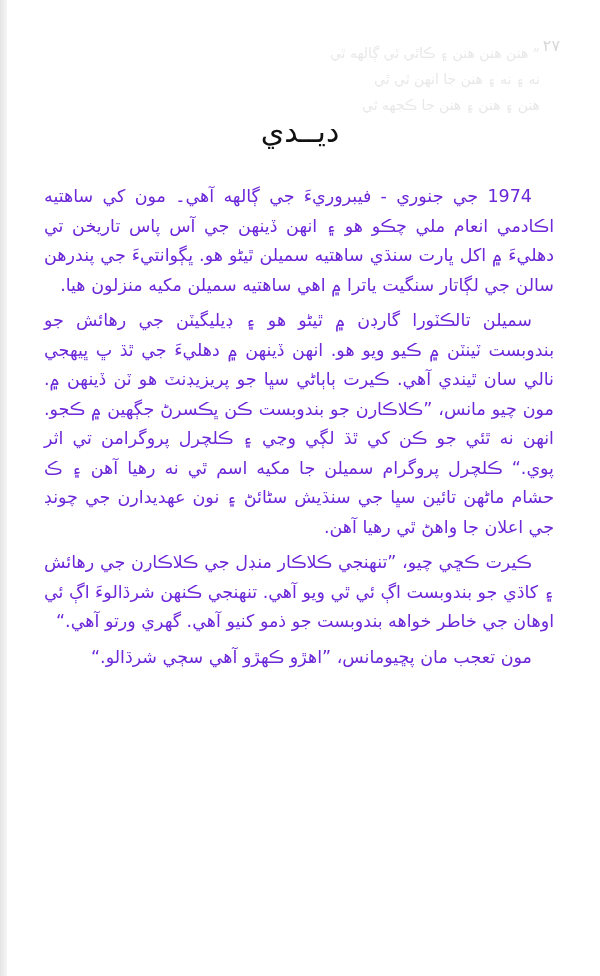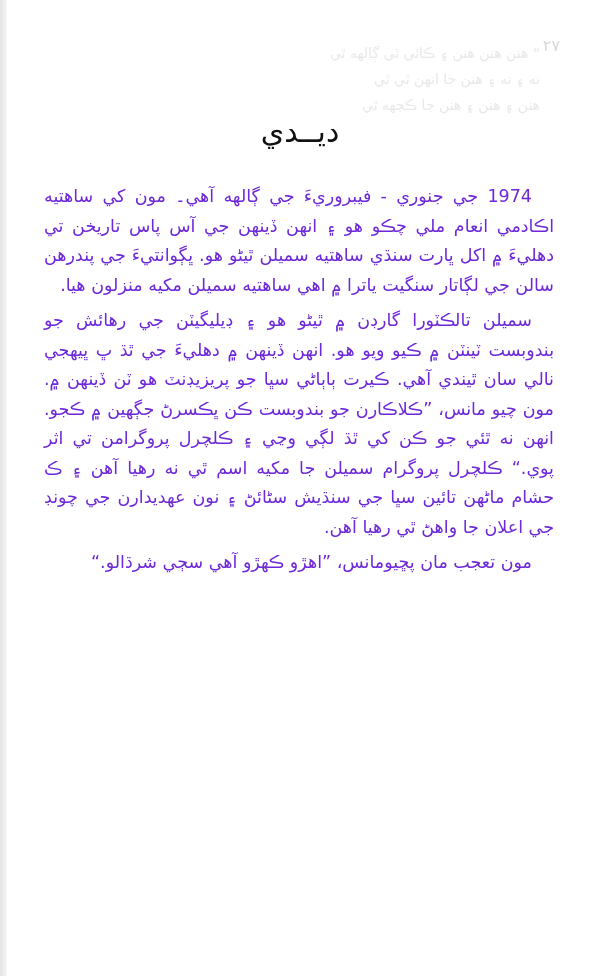--- a/index.html
+++ b/index.html
@@ -80,14 +80,15 @@
   <div>نه ۽ نه ۽ هنن جا انهن ٿي ٿي</div>
   <div></div>
   <div>هنن ۽ هنن ۽ هنن جا ڪجهه ٿي</div>
 </div>
 
 <h1 class="title">ديــدي</h1>
 
 <div class="body-text">
   <p class="para">1974 جي جنوري - فيبروريءَ جي ڳالهه آهي۔ مون کي ساهتيه اڪادمي انعام ملي چڪو هو ۽ انهن ڏينهن جي آس پاس تاريخن تي دهليءَ ۾ اکل ڀارت سنڌي ساهتيه سميلن ٿيڻو هو. ڀڳوانتيءَ جي پندرهن سالن جي لڳاتار سنگيت ياترا ۾ اهي ساهتيه سميلن مکيه منزلون هيا.</p>
   <p class="para">سميلن تالڪٽورا گارڊن ۾ ٿيڻو هو ۽ ڊيليگيٽن جي رهائش جو بندوبست ٽينٽن ۾ ڪيو ويو هو. انهن ڏينهن ۾ دهليءَ جي ٿڌ ڀ ڀيهجي نالي سان ٿيندي آهي. ڪيرت ٻاٻاڻي سڀا جو پريزيڊنٽ هو ٽن ڏينهن ۾. مون چيو مانس، ”ڪلاڪارن جو بندوبست ڪن ڀڪسرڻ جڳهين ۾ ڪجو. انهن نه ٿئي جو ڪن کي ٿڌ لڳي وڃي ۽ ڪلچرل پروگرامن تي اثر پوي.“ ڪلچرل پروگرام سميلن جا مکيه اسم ٿي نه رهيا آهن ۽ ڪ حشام ماڻهن تائين سڀا جي سنڌيش سڻائڻ ۽ نون عهديدارن جي چونڊ جي اعلان جا واهڻ ٿي رهيا آهن.</p>
+  <p class="para">ڪيرت ڪڇي چيو، ”تنهنجي ڪلاڪار منڊل جي ڪلاڪارن جي رهائش ۽ کاڌي جو بندوبست اڳ ئي ٿي ويو آهي. تنهنجي ڪنهن شرڌالوءَ اڳ ئي اوهان جي خاطر خواهه بندوبست جو ذمو کنيو آهي. گهري ورتو آهي.“</p>
   <p class="para">مون تعجب مان پڇيومانس، ”اهڙو ڪهڙو آهي سڄي شرڌالو.“</p>
 </div>
 
 </body></html>

